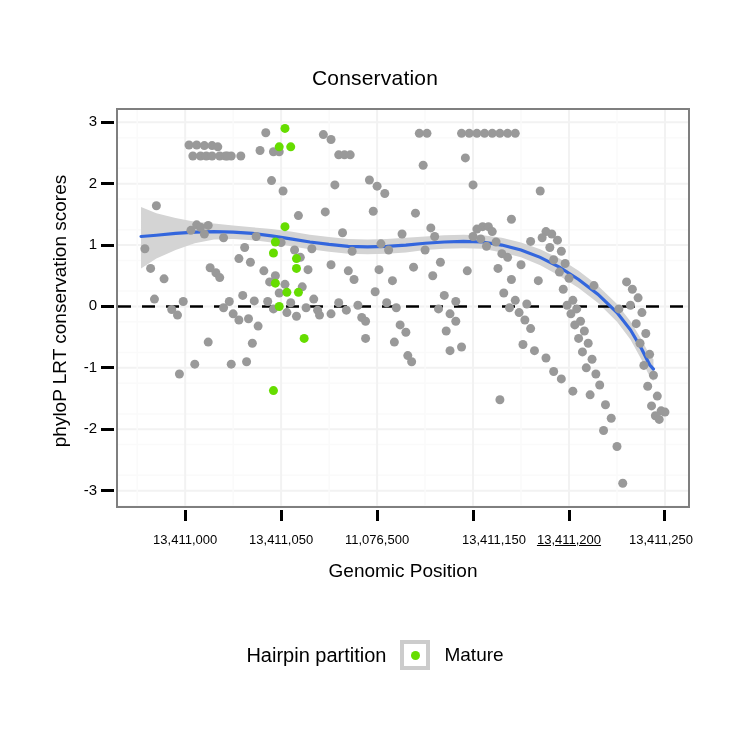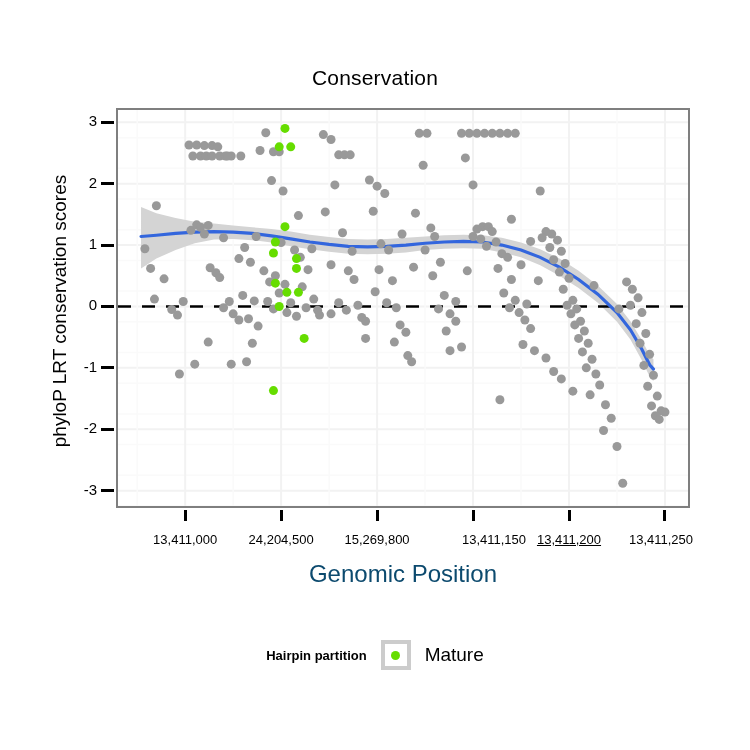--- a/index.html
+++ b/index.html
@@ -10,21 +10,21 @@
     position:absolute;left:0;top:66px;width:750px;text-align:center;
     font-size:21px;color:#000;letter-spacing:0.2px;
   }
   .y-axis-label{
     position:absolute;left:-150px;top:300px;width:420px;text-align:center;
     transform:rotate(-90deg);transform-origin:center center;
     font-size:19px;color:#000;
   }
   .x-axis-label{
     position:absolute;left:116px;top:560px;width:574px;text-align:center;
-    font-size:24px;color:#0c4a6e;
+    font-size:19px;color:#000000;
   }
 
   .panel{
     position:absolute;left:116px;top:108px;width:574px;height:400px;
     background:#ffffff;border:2px solid #7f7f7f;box-sizing:border-box;
   }
   .plotarea{position:absolute;inset:0;overflow:hidden;}
 
   .ytick{position:absolute;left:101px;width:13px;height:3px;background:#000;}
   .ytick-label{
@@ -34,21 +34,21 @@
   .xtick{position:absolute;top:510px;width:3px;height:11px;background:#000;}
   .xtick-label{
     position:absolute;top:532px;width:120px;text-align:center;
     font-size:13px;color:#000;
   }
 
   .legend{
     position:absolute;left:0;top:640px;width:750px;
     display:flex;align-items:center;justify-content:center;gap:14px;
   }
-  .legend-title{font-size:13px;font-weight:bold;color:#000;}
+  .legend-title{font-size:20px;font-weight:normal;color:#000;}
   .legend-key{
     width:30px;height:30px;background:#ffffff;border:4px solid #cccccc;
     box-sizing:border-box;display:flex;align-items:center;justify-content:center;
   }
   .legend-key-dot{width:9px;height:9px;border-radius:50%;background:#66dd00;}
   .legend-label{font-size:19px;color:#000;}
 </style>
 </head>
 <body>
 
@@ -71,23 +71,23 @@
       <div class="ytick-label" style="top: 235.07px;">1</div>
       <div class="ytick" style="top: 182.174px;"></div>
       <div class="ytick-label" style="top: 173.674px;">2</div>
       <div class="ytick" style="top: 120.779px;"></div>
       <div class="ytick-label" style="top: 112.279px;">3</div>
     </div>
   <div id="xticks">
       <div class="xtick" style="left: 183.672px;"></div>
       <div class="xtick-label" style="left: 125.172px;">13,411,000</div>
       <div class="xtick" style="left: 279.631px;"></div>
-      <div class="xtick-label" style="left: 221.131px;">24,204,500</div>
+      <div class="xtick-label" style="left: 221.131px;">13,411,050</div>
       <div class="xtick" style="left: 375.591px;"></div>
-      <div class="xtick-label" style="left: 317.091px;">15,269,800</div>
+      <div class="xtick-label" style="left: 317.091px;">11,076,500</div>
       <div class="xtick" style="left: 471.551px;"></div>
       <div class="xtick-label" style="left: 434px;">13,411,150</div>
       <div class="xtick" style="left: 567.51px;"></div>
       <div class="xtick-label" style="left: 509.01px; text-decoration: underline;">13,411,200</div>
       <div class="xtick" style="left: 663.47px;"></div>
       <div class="xtick-label" style="left: 601px;">13,411,250</div>
     </div>
 
   <div class="panel">
     <div class="plotarea" id="plotarea">

